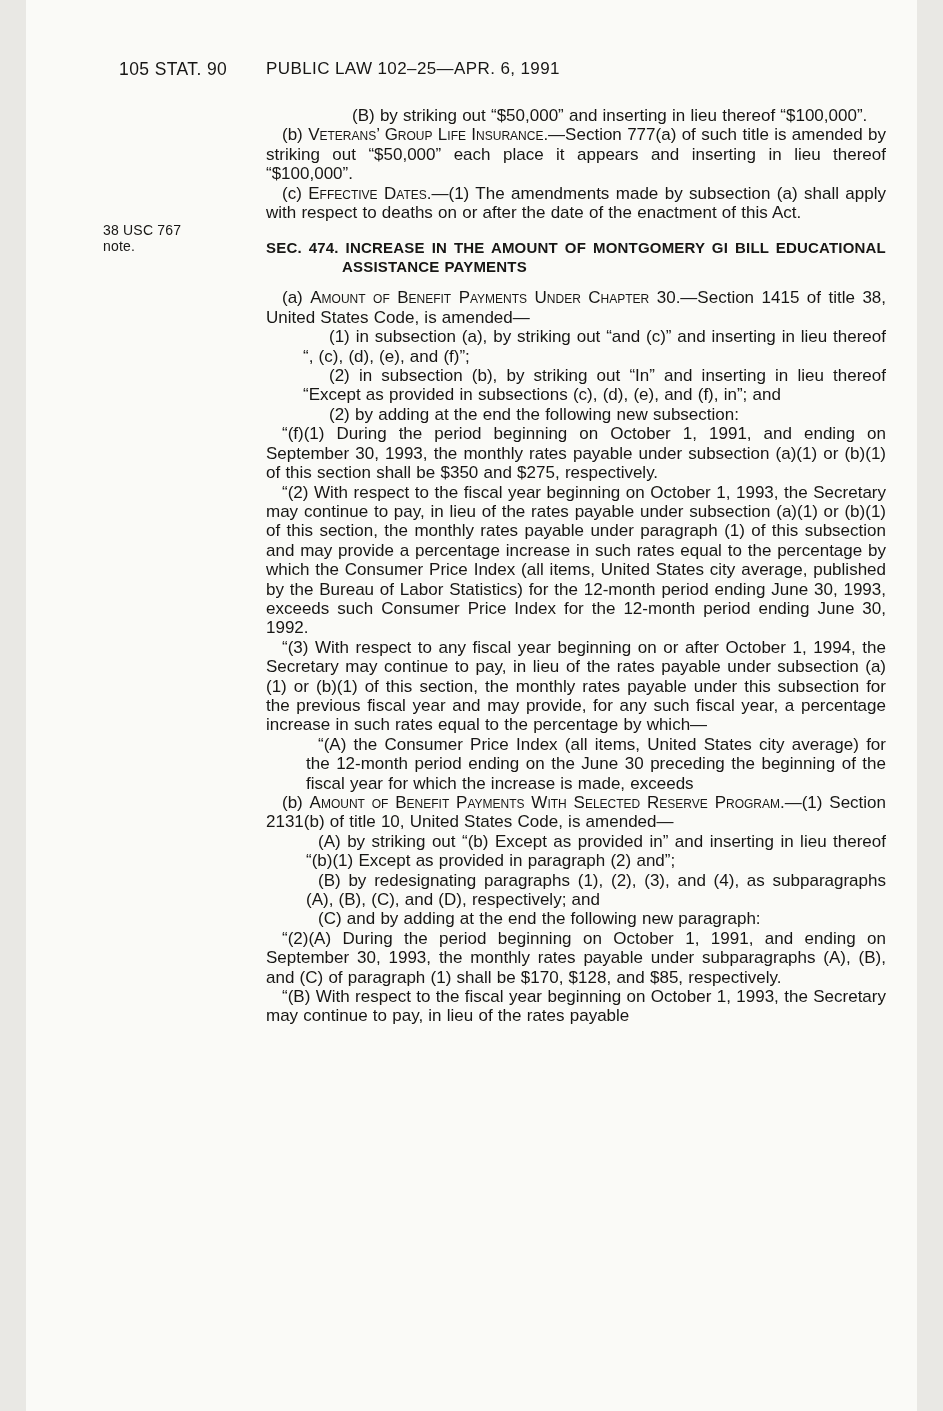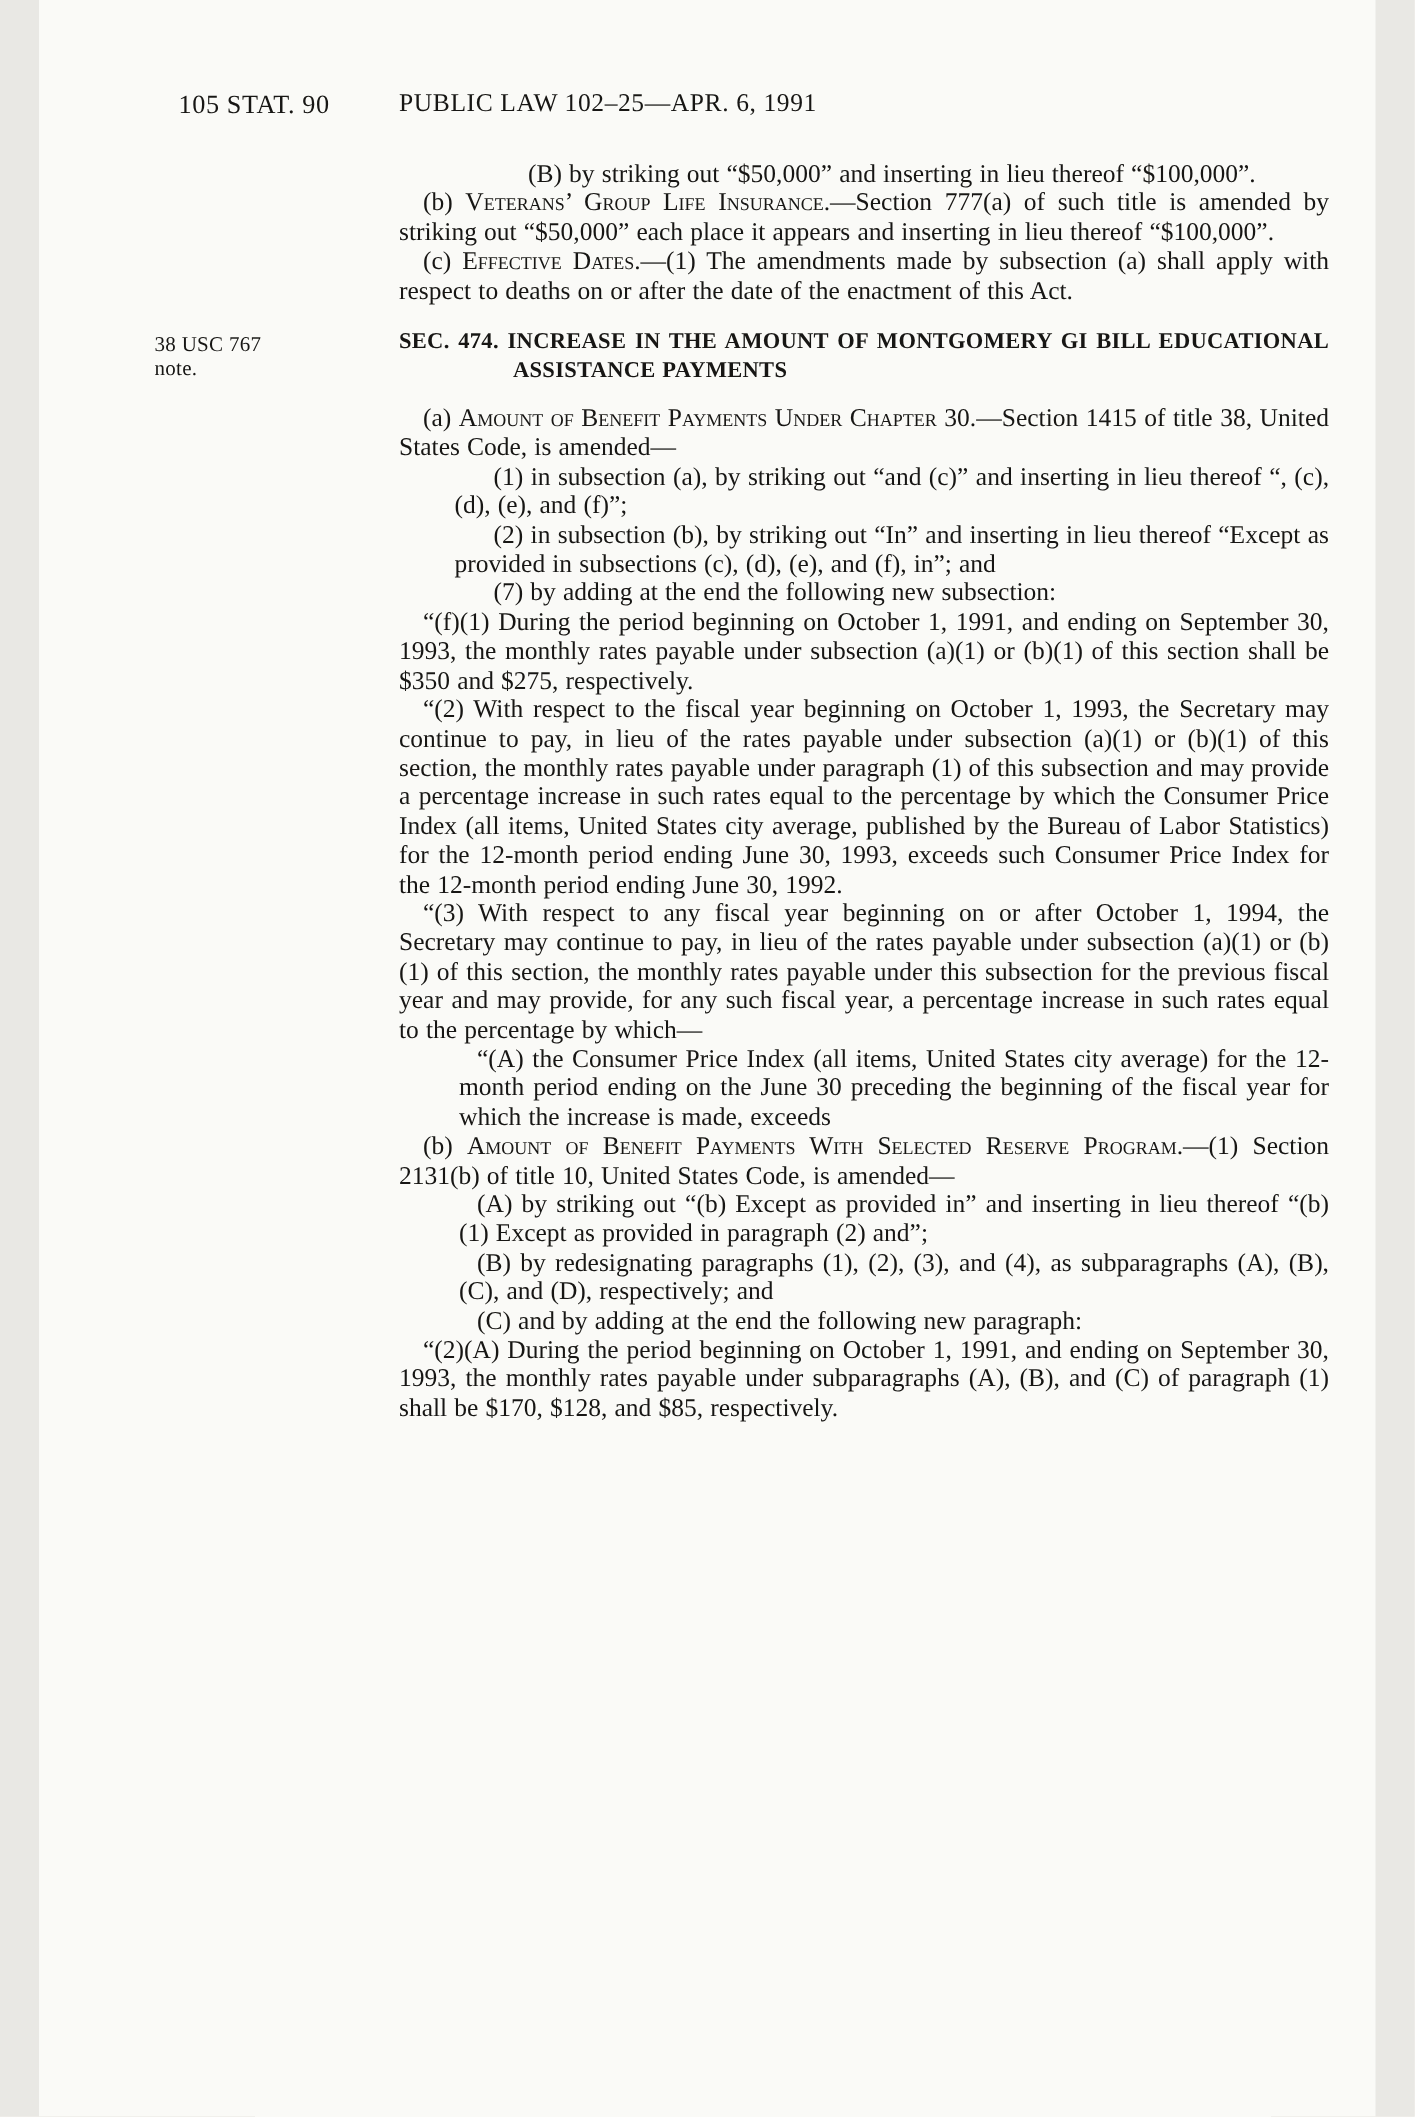--- a/index.html
+++ b/index.html
@@ -2,21 +2,21 @@
 <html><head>
 <meta charset="utf-8">
 <style>
   html, body { margin: 0; padding: 0; background: #e9e8e4; }
   .page {
     position: relative;
     width: 891px;
     height: 1411px;
     margin: 0 auto;
     background: #fafaf7;
-    font-family: Liberation Serif, serif;
+    font-family: Liberation Sans, sans-serif;
     color: #171614;
     overflow: hidden;
   }
   .stat-number {
     position: absolute;
     left: 93px;
     top: 59px;
     font-size: 17.5px;
     letter-spacing: 0.4px;
     white-space: nowrap;
@@ -79,24 +79,25 @@
     <div>note.</div>
   </div>
   <div class="body-col">
       <div class="para subB"><span>(B) by striking out “$50,000” and inserting in lieu thereof “$100,000”.</span></div>
       <div class="para top"><span>(b) </span><span class="sc">Veterans’ Group Life Insurance</span><span>.—Section 777(a) of such title is amended by striking out “$50,000” each place it appears and inserting in lieu thereof “$100,000”.</span></div>
       <div class="para top"><span>(c) </span><span class="sc">Effective Dates</span><span>.—(1) The amendments made by subsection (a) shall apply with respect to deaths on or after the date of the enactment of this Act.</span></div>
       <div class="para heading"><span>SEC. 474. INCREASE IN THE AMOUNT OF MONTGOMERY GI BILL EDU­CATIONAL ASSISTANCE PAYMENTS</span></div>
       <div class="para top"><span>(a) </span><span class="sc">Amount of Benefit Payments Under Chapter 30</span><span>.—Section 1415 of title 38, United States Code, is amended—</span></div>
       <div class="para num"><span>(1) in subsection (a), by striking out “and (c)” and inserting in lieu thereof “, (c), (d), (e), and (f)”;</span></div>
       <div class="para num"><span>(2) in subsection (b), by striking out “In” and inserting in lieu thereof “Except as provided in subsections (c), (d), (e), and (f), in”; and</span></div>
-      <div class="para num"><span>(7) by adding at the end the following new subsection:</span></div>
+      <div class="para num"><span>(2) by adding at the end the following new subsection:</span></div>
       <div class="para top"><span>“(f)(1) During the period beginning on October 1, 1991, and ending on September 30, 1993, the monthly rates payable under subsection (a)(1) or (b)(1) of this section shall be $350 and $275, respectively.</span></div>
       <div class="para top"><span>“(2) With respect to the fiscal year beginning on October 1, 1993, the Secretary may continue to pay, in lieu of the rates payable under subsection (a)(1) or (b)(1) of this section, the monthly rates payable under paragraph (1) of this subsection and may provide a percentage increase in such rates equal to the percentage by which the Consumer Price Index (all items, United States city average, published by the Bureau of Labor Statistics) for the 12-month period ending June 30, 1993, exceeds such Consumer Price Index for the 12-month period ending June 30, 1992.</span></div>
       <div class="para top"><span>“(3) With respect to any fiscal year beginning on or after October 1, 1994, the Secretary may continue to pay, in lieu of the rates payable under subsection (a)(1) or (b)(1) of this section, the monthly rates payable under this subsection for the previous fiscal year and may provide, for any such fiscal year, a percentage increase in such rates equal to the percentage by which—</span></div>
       <div class="para subA"><span>“(A) the Consumer Price Index (all items, United States city average) for the 12-month period ending on the June 30 preceding the beginning of the fiscal year for which the increase is made, exceeds</span></div>
       <div class="para top"><span>(b) </span><span class="sc">Amount of Benefit Payments With Selected Reserve Program</span><span>.—(1) Section 2131(b) of title 10, United States Code, is amended—</span></div>
       <div class="para subA"><span>(A) by striking out “(b) Except as provided in” and inserting in lieu thereof “(b)(1) Except as provided in paragraph (2) and”;</span></div>
       <div class="para subA"><span>(B) by redesignating paragraphs (1), (2), (3), and (4), as subparagraphs (A), (B), (C), and (D), respectively; and</span></div>
       <div class="para subA"><span>(C) and by adding at the end the following new paragraph:</span></div>
       <div class="para top"><span>“(2)(A) During the period beginning on October 1, 1991, and ending on September 30, 1993, the monthly rates payable under subparagraphs (A), (B), and (C) of paragraph (1) shall be $170, $128, and $85, respectively.</span></div>
+      <div class="para top"><span>“(B) With respect to the fiscal year beginning on October 1, 1993, the Secretary may continue to pay, in lieu of the rates payable</span></div>
     </div>
 </div>
 
 </body></html>

